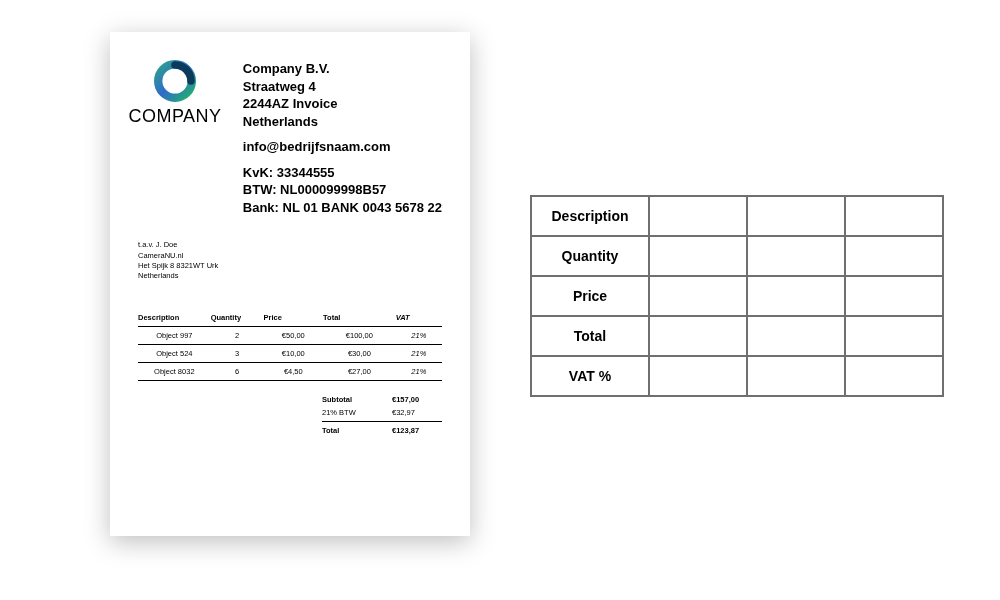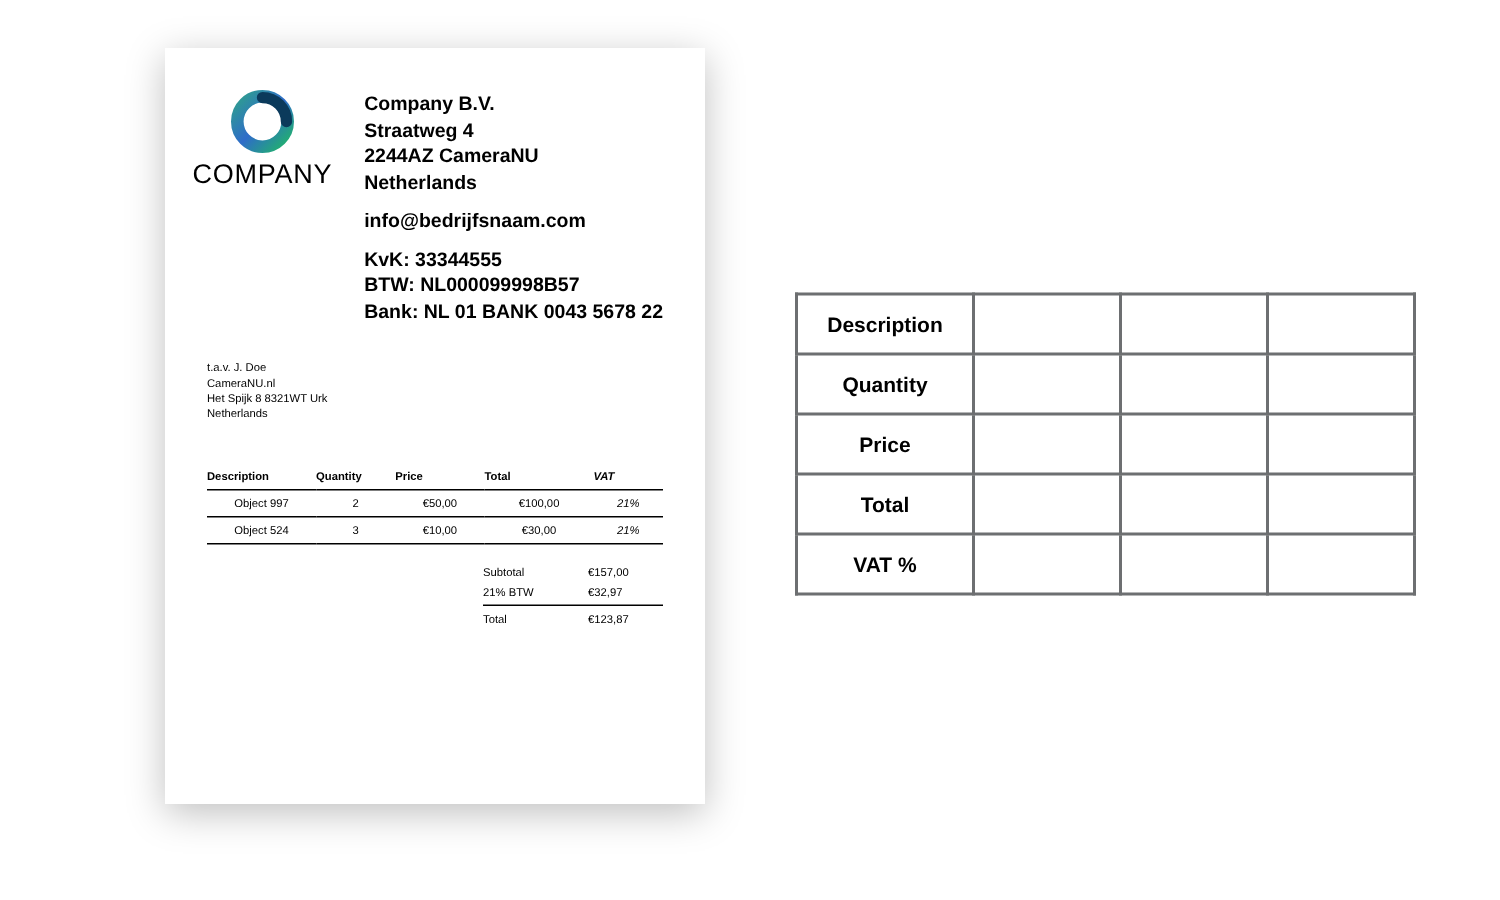--- a/index.html
+++ b/index.html
@@ -122,21 +122,21 @@
     justify-content: flex-end;
   }
   .totals-sep .line {
     width: 120px;
     border-top: 1px solid #000;
     height: 0;
     margin: 2px 0;
   }
   .totals-row.bold .t-label,
   .totals-row.bold .t-value {
-    font-weight: normal;
+    font-weight: bold;
   }
 
   
   .schema {
     position: absolute;
     left: 530px;
     top: 195px;
     width: 414px;
     border-collapse: collapse;
     table-layout: fixed;
@@ -176,21 +176,21 @@
           </defs>
           <circle cx="50" cy="50" r="40" fill="none" stroke="url(#g1)" stroke-width="20"></circle>
           <path d="M50 12 A38 38 0 0 1 88 50" fill="none" stroke="#0b3a5b" stroke-width="18" stroke-linecap="round"></path>
         </svg>
         <div class="logo-text">COMPANY</div>
       </div>
 
       <div class="company-info">
         <div>Company B.V.</div>
         <div>Straatweg 4</div>
-        <div>2244AZ CameraNU</div>
+        <div>2244AZ Invoice</div>
         <div>Netherlands</div>
         <div class="gap"></div>
         <div>info@bedrijfsnaam.com</div>
         <div class="gap"></div>
         <div>KvK: 33344555</div>
         <div>BTW: NL000099998B57</div>
         <div>Bank: NL 01 BANK 0043 5678 22</div>
       </div>
     </div>
 
@@ -220,20 +220,27 @@
             <td class="c-total">€100,00</td>
             <td class="c-vat">21%</td>
           </tr>
           <tr>
             <td class="c-desc">Object 524</td>
             <td class="c-qty">3</td>
             <td class="c-price">€10,00</td>
             <td class="c-total">€30,00</td>
             <td class="c-vat">21%</td>
           </tr>
+          <tr>
+            <td class="c-desc">Object 8032</td>
+            <td class="c-qty">6</td>
+            <td class="c-price">€4,50</td>
+            <td class="c-total">€27,00</td>
+            <td class="c-vat">21%</td>
+          </tr>
         </tbody>
     </table>
 
     <div class="totals">
       <div class="totals-row bold">
         <span class="t-label">Subtotal</span>
         <span class="t-value">€157,00</span>
       </div>
       <div class="totals-row">
         <span class="t-label">21% BTW</span>

